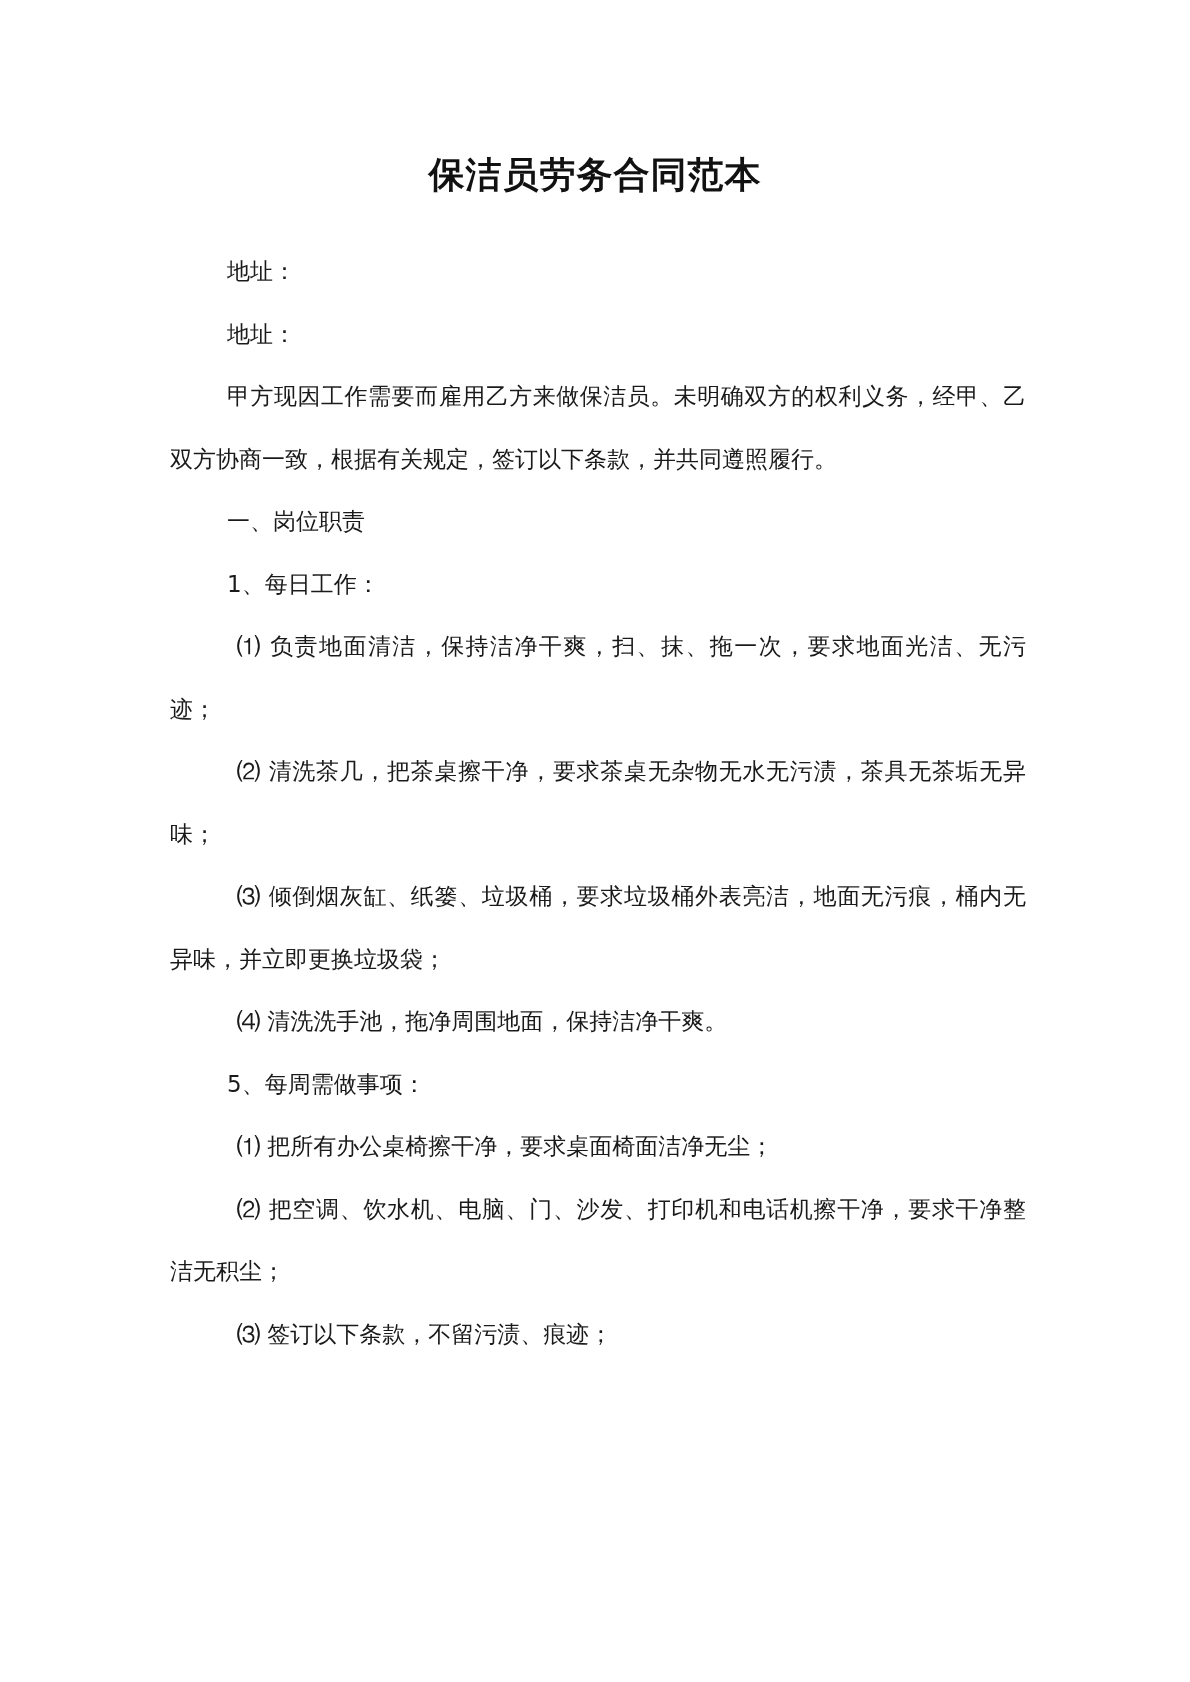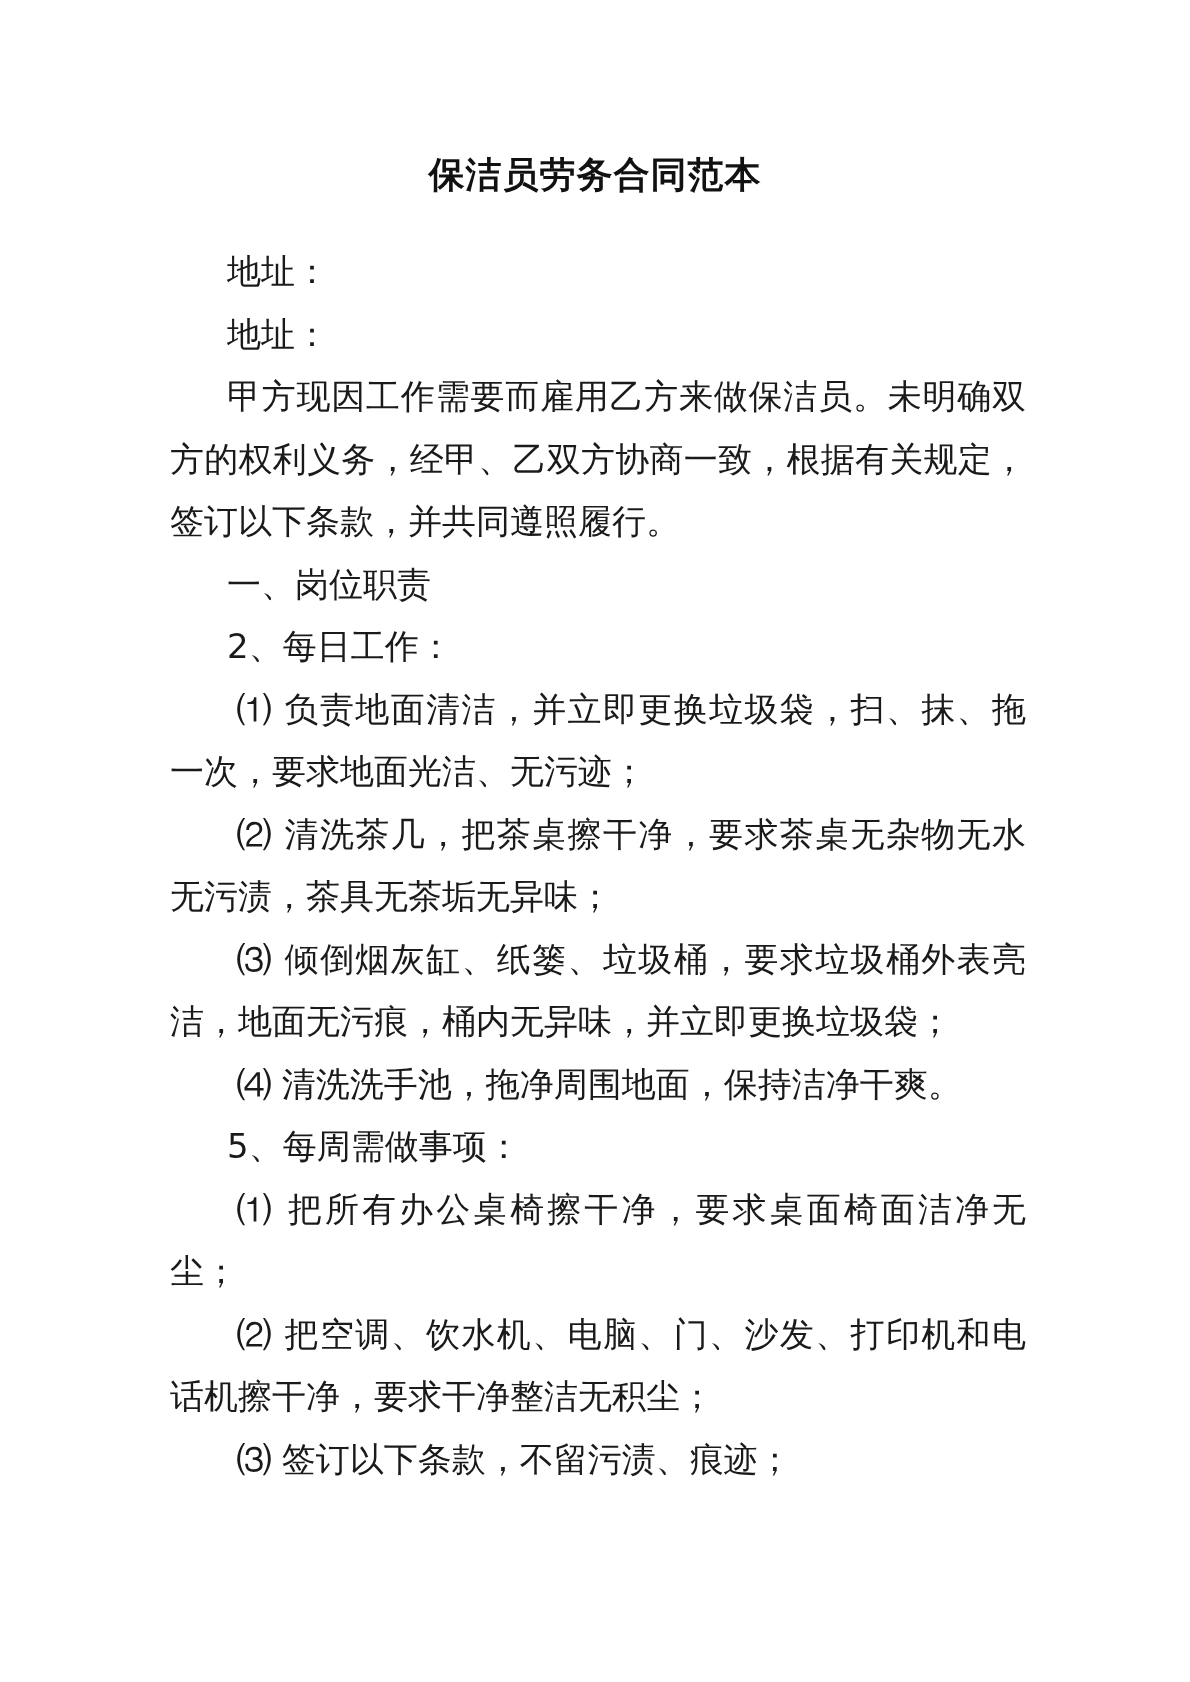--- a/index.html
+++ b/index.html
@@ -34,21 +34,21 @@
       line-height: 50px;
       letter-spacing: 1px;
       color: #111111;
       margin: 0;
     }
     .body-text {
       position: absolute;
       left: 170px;
       top: 240px;
       width: 856px;
-      font-size: 34px;
+      font-size: 23px;
       line-height: 62.5px;
       color: #1a1a1a;
       text-align: justify;
     }
     .para {
       margin: 0;
       padding: 0;
     }
     .indent-1 {
       text-indent: 57px;
@@ -61,22 +61,22 @@
 <body>
 
 <div class="page">
   <h1 class="title">保洁员劳务合同范本</h1>
 
   <div class="body-text">
     <p class="para indent-1">地址：</p>
     <p class="para indent-1">地址：</p>
     <p class="para indent-1">甲方现因工作需要而雇用乙方来做保洁员。未明确双方的权利义务，经甲、乙双方协商一致，根据有关规定，签订以下条款，并共同遵照履行。</p>
     <p class="para indent-1">一、岗位职责</p>
-    <p class="para indent-1">2、每日工作：</p>
-    <p class="para indent-2">⑴ 负责地面清洁，并立即更换垃圾袋，扫、抹、拖一次，要求地面光洁、无污迹；</p>
+    <p class="para indent-1">1、每日工作：</p>
+    <p class="para indent-2">⑴ 负责地面清洁，保持洁净干爽，扫、抹、拖一次，要求地面光洁、无污迹；</p>
     <p class="para indent-2">⑵ 清洗茶几，把茶桌擦干净，要求茶桌无杂物无水无污渍，茶具无茶垢无异味；</p>
     <p class="para indent-2">⑶ 倾倒烟灰缸、纸篓、垃圾桶，要求垃圾桶外表亮洁，地面无污痕，桶内无异味，并立即更换垃圾袋；</p>
     <p class="para indent-2">⑷ 清洗洗手池，拖净周围地面，保持洁净干爽。</p>
     <p class="para indent-1">5、每周需做事项：</p>
     <p class="para indent-2">⑴ 把所有办公桌椅擦干净，要求桌面椅面洁净无尘；</p>
     <p class="para indent-2">⑵ 把空调、饮水机、电脑、门、沙发、打印机和电话机擦干净，要求干净整洁无积尘；</p>
     <p class="para indent-2">⑶ 签订以下条款，不留污渍、痕迹；</p>
   </div>
 </div>
 

